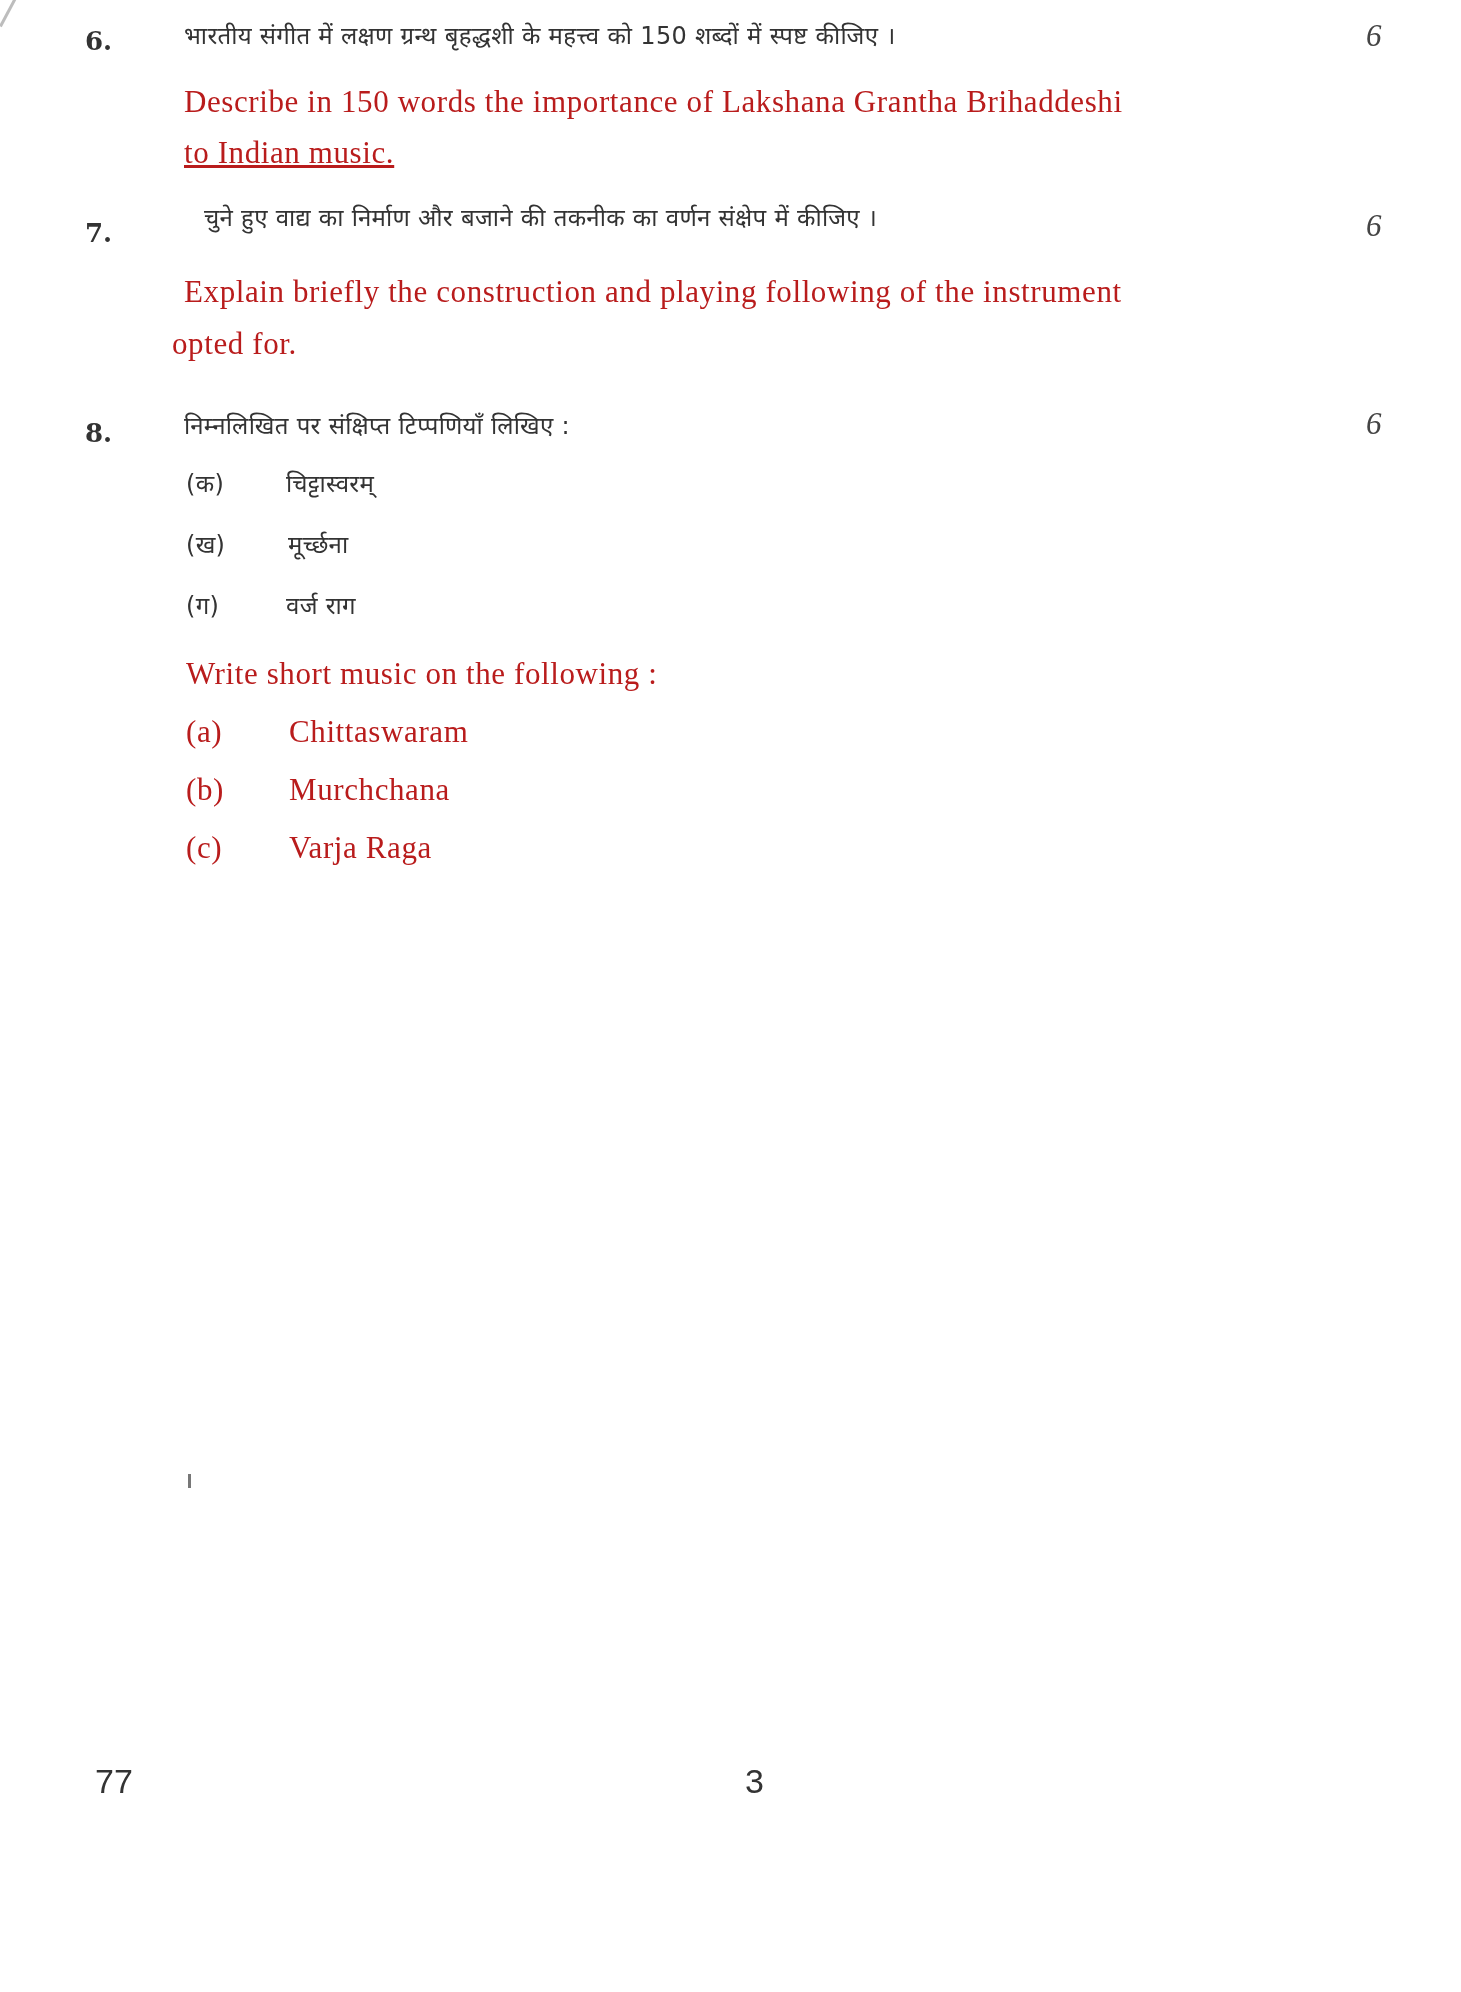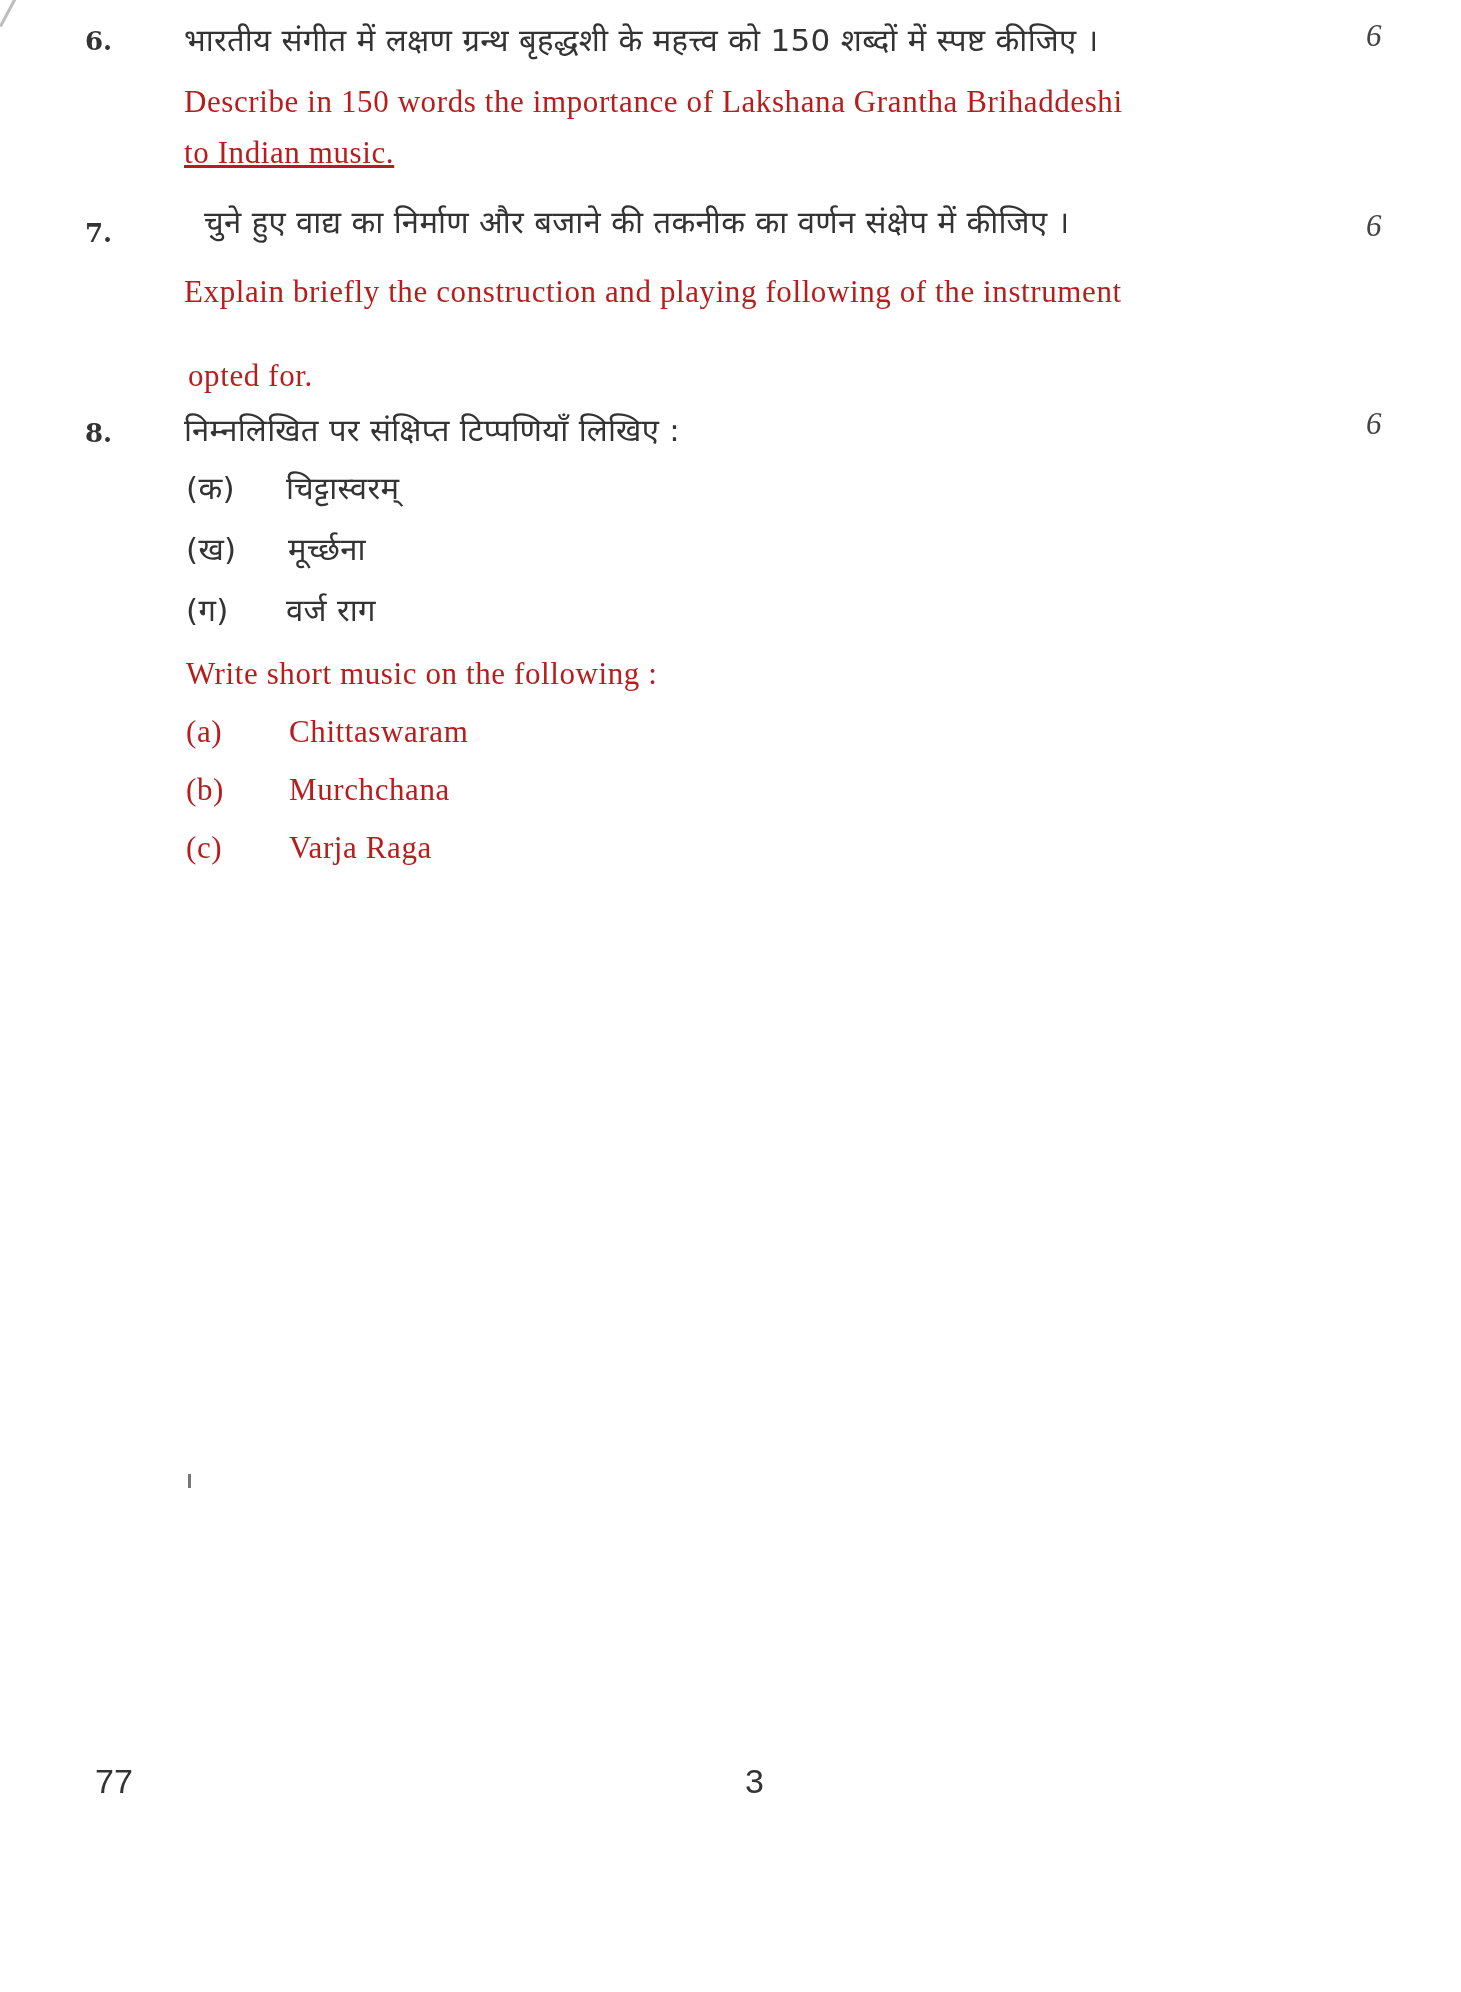--- a/index.html
+++ b/index.html
@@ -1,20 +1,20 @@
 <!DOCTYPE html>
 <html><head>
 <meta charset="utf-8">
 <style>
   html, body { margin:0; padding:0; background:#ffffff; }
   body { width:1461px; height:1992px; position:relative; overflow:hidden;
          font-family:"DejaVu Serif", serif; color:#2e2e2e; }
   .abs { position:absolute; white-space:nowrap; }
   .qnum { font-family:"DejaVu Serif", serif; font-weight:bold; font-size:26px; color:#333; }
-  .hi { font-family:"DejaVu Sans", sans-serif; font-size:31px; color:#333; letter-spacing:0.3px; }
+  .hi { font-family:"DejaVu Sans", sans-serif; font-size:24px; color:#333; letter-spacing:0.3px; }
   .en { font-family:"Liberation Serif", serif; font-size:31px; color:#b91c1c; letter-spacing:0.6px; }
   .marks { font-family:"Liberation Serif", serif; font-style:italic; font-size:31px; color:#444; }
   .foot { font-family:"Liberation Sans", sans-serif; font-size:34px; color:#333; }
   .mark-stroke { position:absolute; left:0; top:-6px; width:3px; height:36px; background:#bdbdbd;
                  transform:rotate(28deg); transform-origin:top left; left:16px; }
   .speck { position:absolute; width:3px; height:14px; background:#777; }
 </style>
 </head>
 <body>
 
@@ -28,21 +28,21 @@
   <div class="abs marks" style="left:1366px;top:18px;">6</div>
   <div class="abs en" style="left:184px;top:84px;">Describe in 150 words the importance of Lakshana Grantha Brihaddeshi</div>
   <div class="abs en" style="left:184px;top:135px;text-decoration:underline;">to Indian music.</div>
 </div>
 
 <div>
   <div class="abs qnum" style="left:85px;top:218px;">7.</div>
   <div class="abs hi" style="left:184px;top:200px;margin-left:20px;">चुने हुए वाद्य का निर्माण और बजाने की तकनीक का वर्णन संक्षेप में कीजिए ।</div>
   <div class="abs marks" style="left:1366px;top:208px;">6</div>
   <div class="abs en" style="left:184px;top:274px;">Explain briefly the construction and playing following of the instrument</div>
-  <div class="abs en" style="left:188px;top:326px;margin-top:32px;">opted for.</div>
+  <div class="abs en" style="left:172px;top:326px;">opted for.</div>
 </div>
 
 <div>
   <div class="abs qnum" style="left:85px;top:418px;">8.</div>
   <div class="abs hi" style="left:184px;top:408px;">निम्नलिखित पर संक्षिप्त टिप्पणियाँ लिखिए :</div>
   <div class="abs marks" style="left:1366px;top:406px;">6</div>
 
   <div class="abs hi" style="left:186px;top:466px;">(क)</div>
   <div class="abs hi" style="left:286px;top:466px;">चिट्टास्वरम्</div>
 

